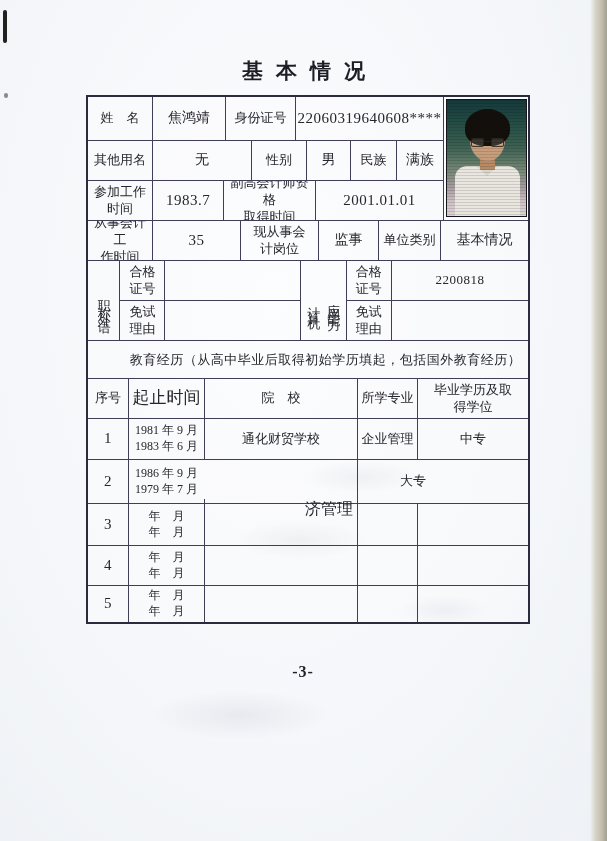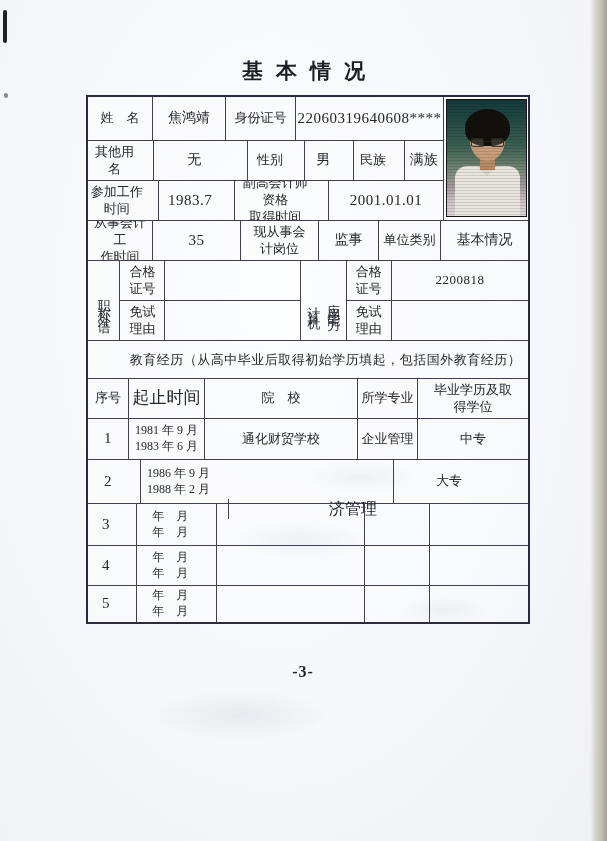--- a/index.html
+++ b/index.html
@@ -18,21 +18,21 @@
   .smudge { position:absolute; background:radial-gradient(ellipse, rgba(110,115,135,.10), rgba(110,115,135,0) 70%); }
 
   .title { position:absolute; top:57px; left:0; width:100%; text-align:center;
     font-size:21px; font-weight:bold; letter-spacing:13px; text-indent:13px; color:#1d1d26; }
 
   .form { position:absolute; left:86px; top:95px; width:444px; border:2px solid #2b2b3e;
     background:rgba(255,255,255,.25); }
   .sec { border-top:1px solid #3e3e58; }
   .sec:first-child { border-top:none; }
   .row { display:flex; }
-  .row + .row { border-top:1px solid #3e3e58;gap:12px; }
+  .row + .row { border-top:1px solid #3e3e58; }
   .cell { display:flex; align-items:center; justify-content:center; text-align:center;
     white-space:pre-line; font-size:13px; line-height:1.3; padding:10px 2px; overflow:hidden; }
   .cell + .cell { border-left:1px solid #3e3e58; }
   .val { font-size:14px; }
   .num { font-size:15px; letter-spacing:.5px; }
 
   
   .secA { display:flex; }
   .a-left { width:355px; }
   .rA1 { height:43px; } .rA2 { height:40px; } .rA3 { height:40px; }
@@ -194,21 +194,21 @@
         <div class="cell c-no num">1</div>
         <div class="cell c-period">1981 年 9 月
 1983 年 6 月</div>
         <div class="cell c-school">通化财贸学校</div>
         <div class="cell c-major">企业管理</div>
         <div class="cell c-degree">中专</div>
       </div>
       <div class="row erow2">
         <div class="cell c-no num">2</div>
         <div class="cell c-period">1986 年 9 月
-1988 年 2 月</div>
+1979 年 7 月</div>
         <div class="cell c-school wrap-right">东北林业大学林业经济管理
 学院</div>
         <div class="cell c-degree">大专</div>
       </div>
       <div class="row erow3">
         <div class="cell c-no num">3</div>
         <div class="cell c-period">年　月
 年　月</div>
         <div class="cell c-school"></div>
         <div class="cell c-major"></div>

